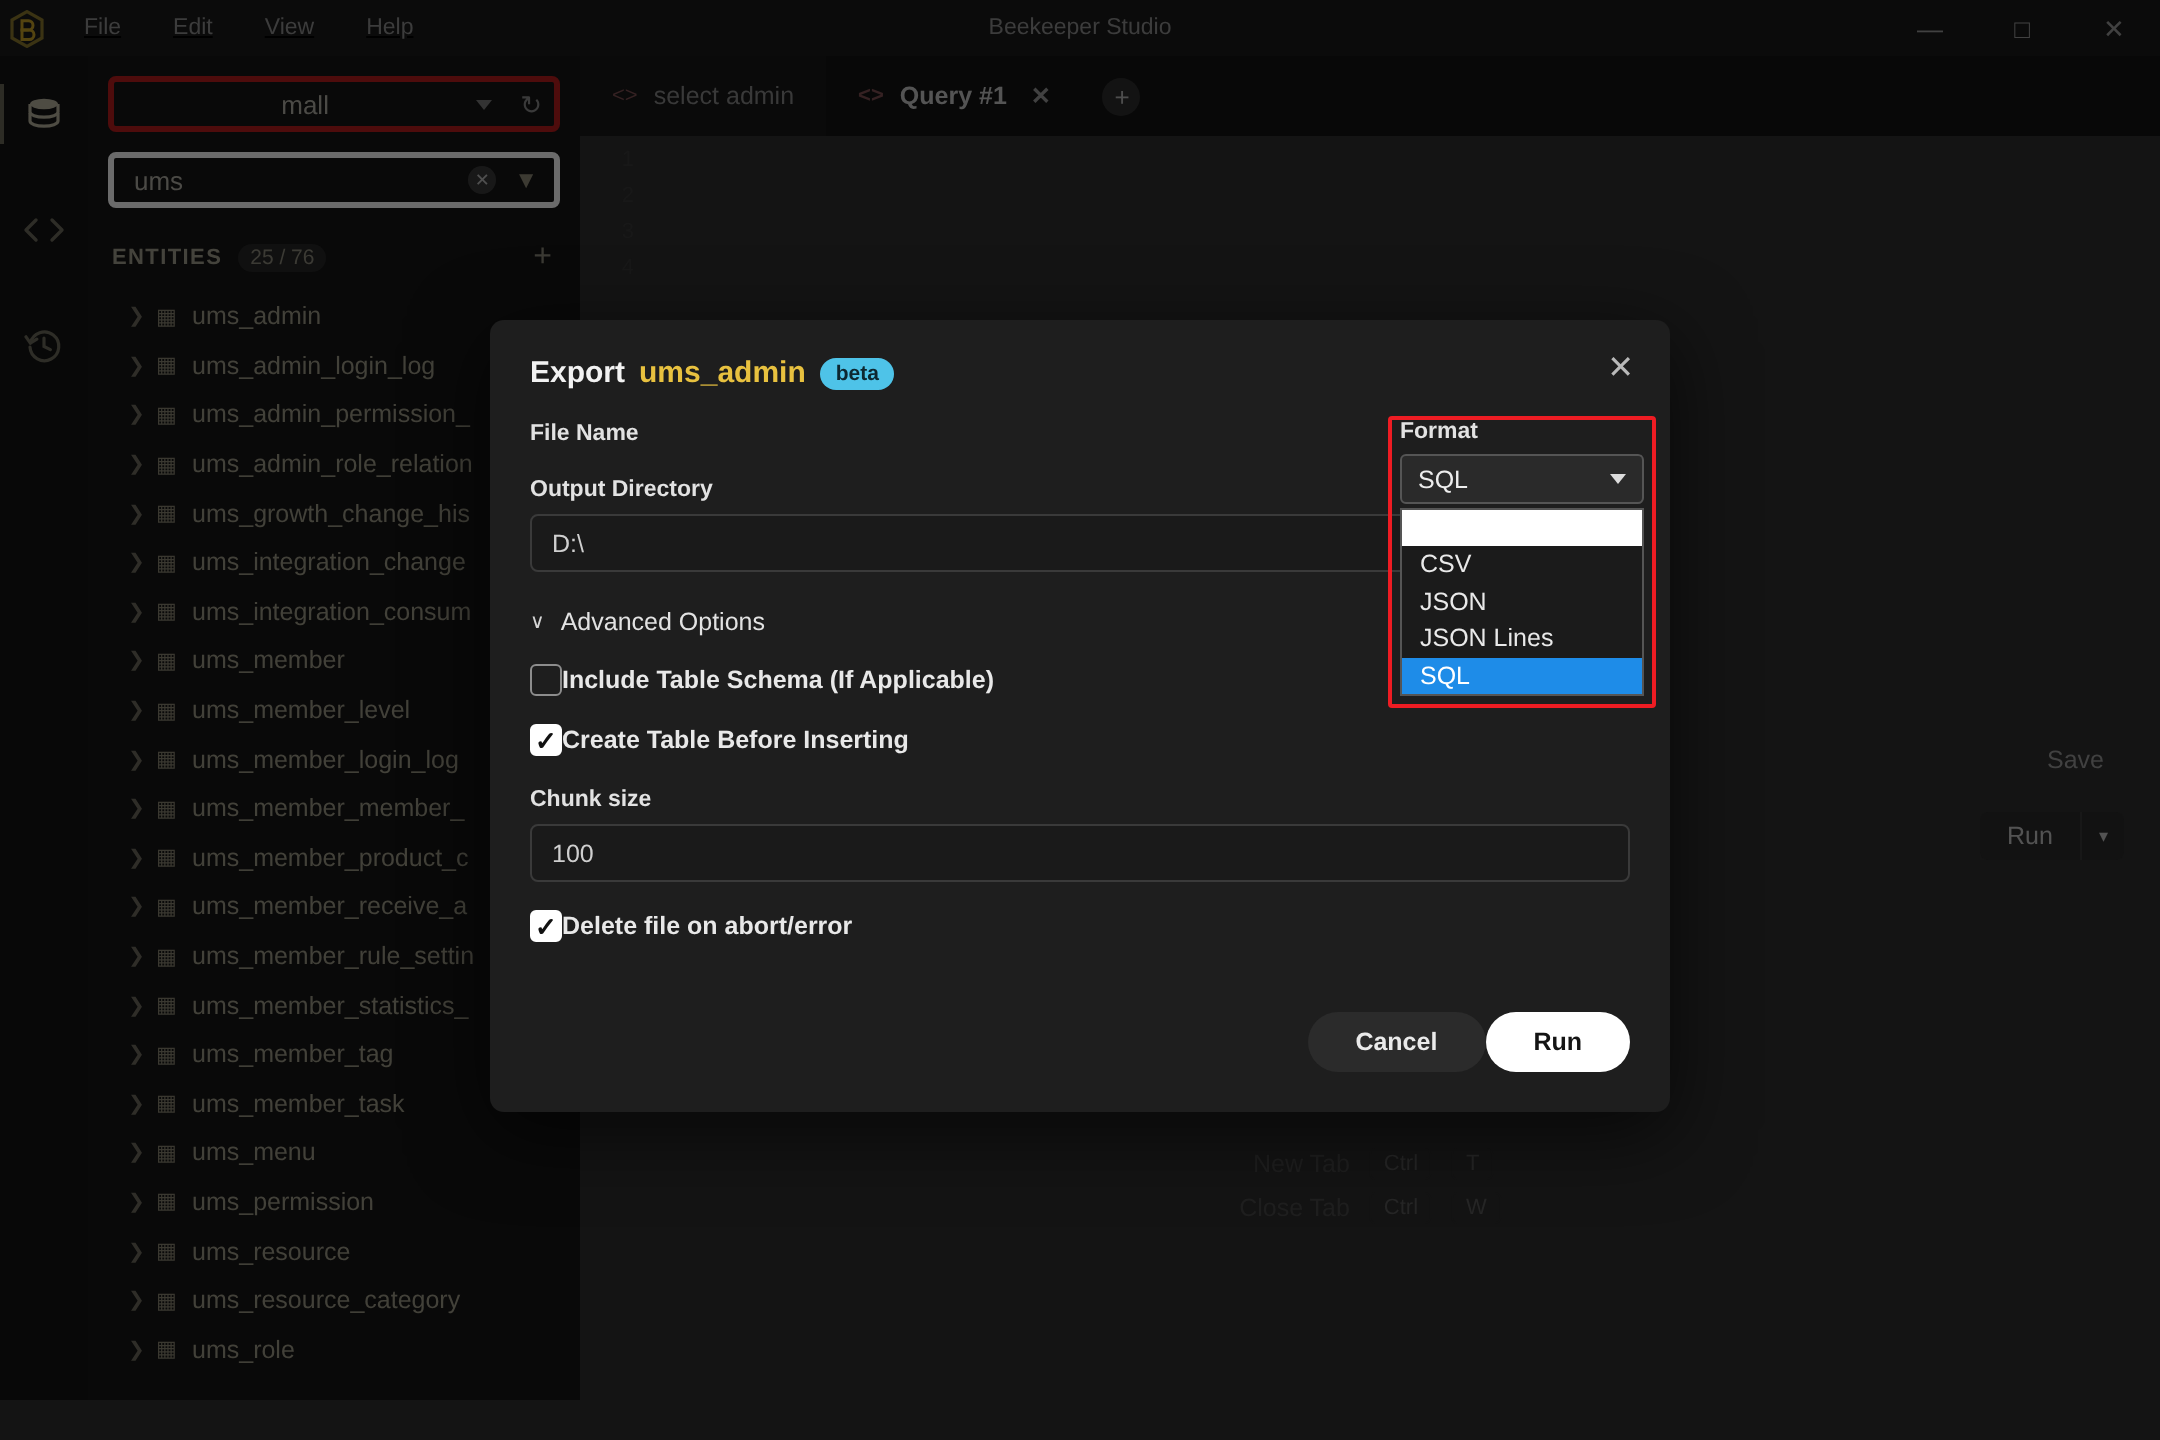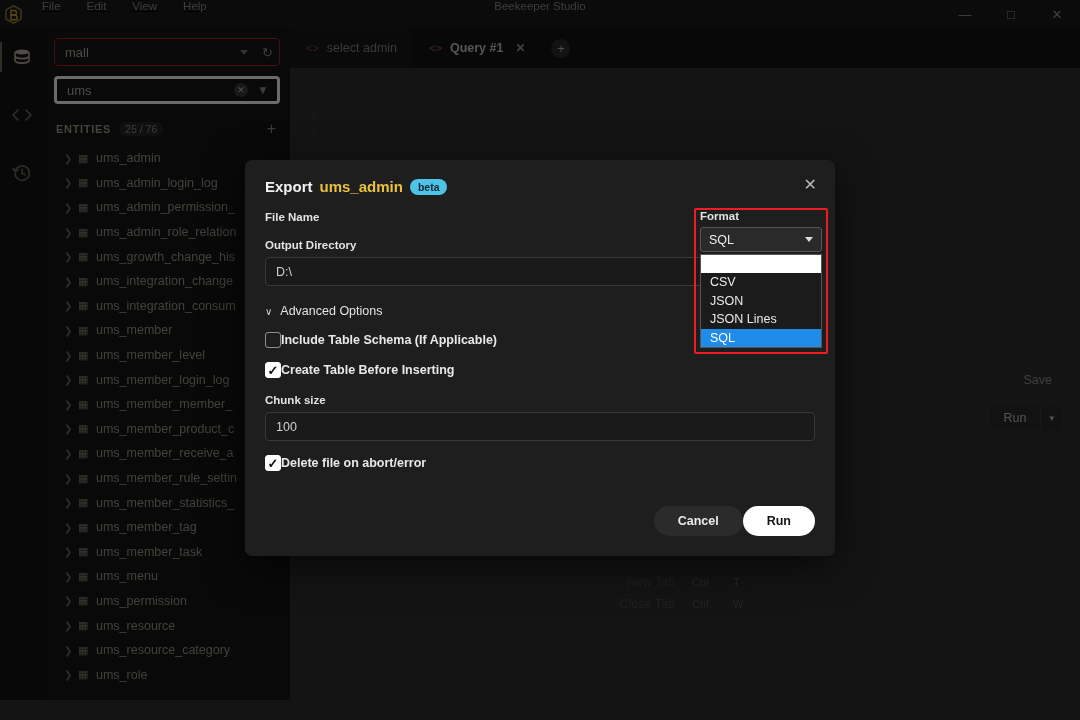--- a/index.html
+++ b/index.html
@@ -10,21 +10,21 @@
     overflow: hidden;
   }
   #app { position: relative; width: 1080px; height: 720px; background: #141414; }
 
   
   .behind { filter: brightness(0.42); }
 
   
   .titlebar {
     position: absolute; top: 0; left: 0; width: 1080px; height: 28px;
-    background: #1b1b1b; display: flex; align-items: flex-start; text-decoration: underline;
+    background: #1b1b1b; display: flex; align-items: center; text-decoration: underline;
   }
   .logo {
     width: 26px; height: 28px; display: flex; align-items: center; justify-content: center;
   }
   .logo svg { display: block; }
   .menu { display: flex; align-items: center; gap: 26px; margin-left: 16px; }
   .menu span { font-size: 11.5px; color: #8e8e8e; }
   .apptitle {
     position: absolute; left: 0; right: 0; text-align: center;
     font-size: 11.5px; color: #8e8e8e; pointer-events: none;
@@ -44,23 +44,24 @@
   .rail .railitem { width: 30px; height: 30px; display: flex; align-items: center; justify-content: center; color: #6d6a5c; }
   .rail .railitem.active { color: #b9b4a0; }
   .railsel { position: absolute; left: 0; top: 14px; width: 2px; height: 30px; background: #6c6858; }
 
   
   .sidebar {
     position: absolute; top: 28px; left: 44px; width: 246px; height: 672px;
     background: #151515; padding: 10px;
   }
   .dbselect {
-    height: 28px; border: 1px solid #b91c1c; border-radius: 4px;
+    height: 28px; border: 3px solid #b91c1c; border-radius: 4px;
     display: flex; align-items: center; padding: 0 6px 0 10px; color: #b3b0a6; font-size: 13px;
     position: relative;
+    text-align: center;
   }
   .dbselect .name { flex: 1; }
   .caret { width: 0; height: 0; border-left: 4px solid transparent; border-right: 4px solid transparent; border-top: 5px solid #7a7a7a; }
   .refresh { margin-left: 14px; color: #8a8a8a; font-size: 13px; }
   .filterbox {
     margin-top: 10px; height: 28px; border: 3px solid #ffffff; border-radius: 4px;
     display: flex; align-items: center; padding: 0 8px 0 10px; color: #b3b0a6; font-size: 13px;
   }
   .filterbox .val { flex: 1; }
   .clearbtn {

